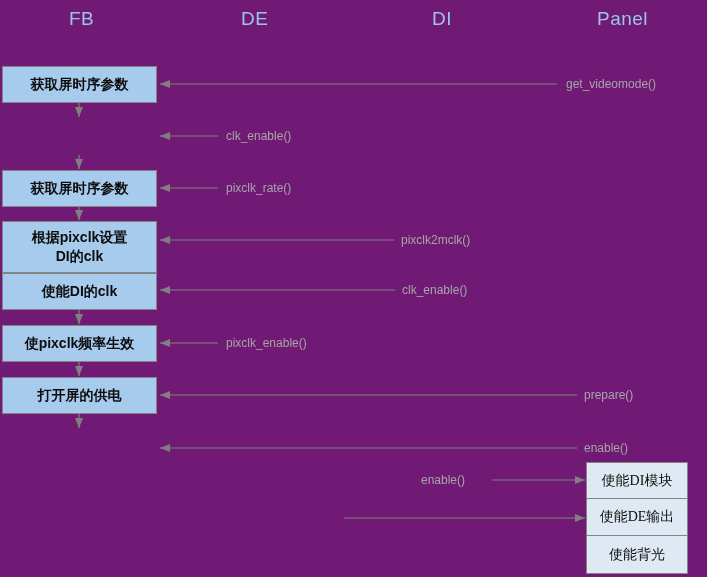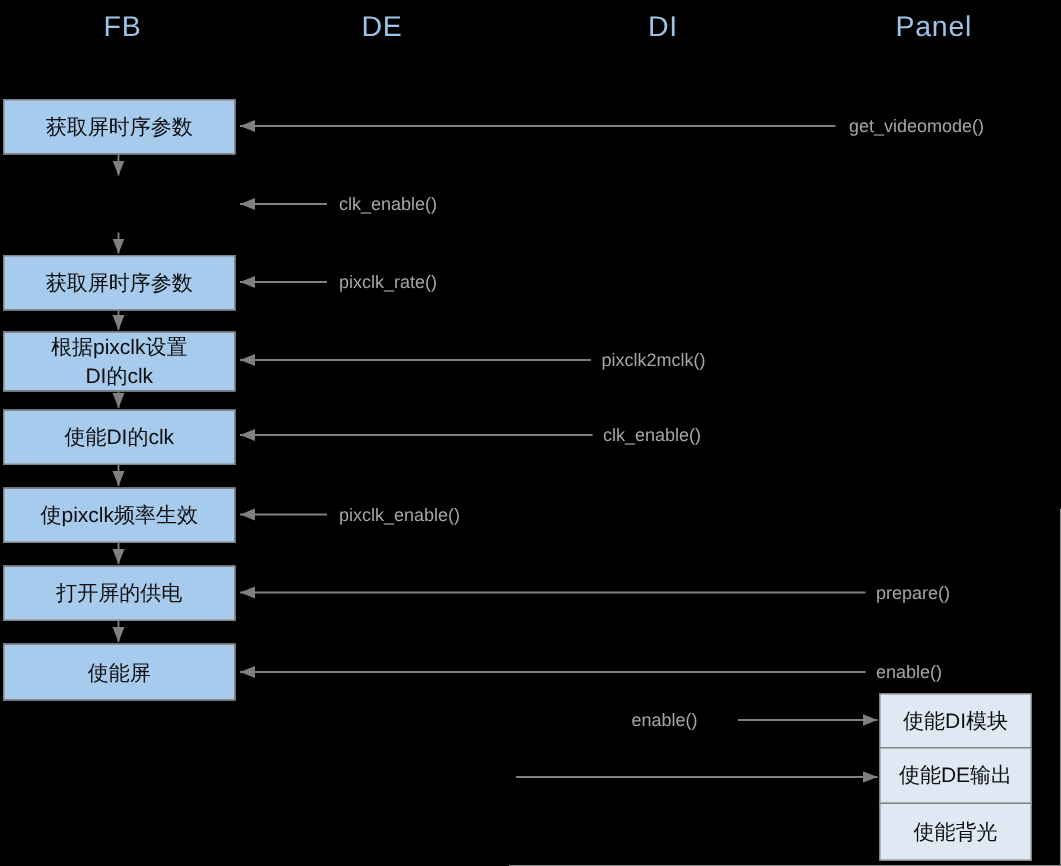--- a/index.html
+++ b/index.html
@@ -3,40 +3,40 @@
 <meta charset="utf-8">
 <style>
   * { margin:0; padding:0; box-sizing:border-box; }
   html,body { background:#ffffff; }
   body {
     width:707px; height:577px;
     font-family:"Liberation Sans","DejaVu Sans",sans-serif;
   }
   .canvas {
     position:relative; width:707px; height:577px;
-    background:#000000; overflow:hidden;
+    background:#701a75; overflow:hidden;
   }
   .col-header {
     position:absolute; top:8px;
     font-size:19px; color:#9dc3e6; letter-spacing:0.5px;
     white-space:nowrap;
   }
   .arrow-layer { position:absolute; left:0; top:0; }
   .step {
     position:absolute; left:2px; width:155px;
     background:#a7cbec; border:1px solid #848484;
     display:flex; align-items:center; justify-content:center;
     font-size:14px; color:#0d0d0d; text-align:center;
-    line-height:1.35; white-space:pre-line;
+    line-height:1.35; white-space:pre-line;font-weight:bold;
   }
   .pstep {
     position:absolute; left:586px; width:102px;
     background:#dfe9f3; border:1px solid #848484;
     display:flex; align-items:center; justify-content:center;
-    font-size:14px; color:#0d0d0d; 
+    font-size:14px; color:#0d0d0d; font-family:Liberation Serif, serif;
   }
   .call {
     position:absolute; font-size:12px; line-height:18px;
     color:#a6a6a6; white-space:nowrap;
   }
 </style>
 </head>
 <body>
 
 <div class="canvas">
@@ -71,26 +71,25 @@
       <line x1="79" y1="362" x2="79" y2="376" marker-end="url(#ah)"></line>
       <line x1="79" y1="414" x2="79" y2="428" marker-end="url(#ah)"></line>
 
       <line x1="492" y1="480" x2="585" y2="480" marker-end="url(#ah)"></line>
       <line x1="344" y1="518" x2="585" y2="518" marker-end="url(#ah)"></line>
     </g>
   </svg>
 
   <div class="step" style="top:66px;height:37px">获取屏时序参数</div>
   <div class="step" style="top:170px;height:37px">获取屏时序参数</div>
-  <div class="step" style="top:221px;height:40px">根据pixclk设置
+  <div class="step" style="top:221px;height:52px">根据pixclk设置
 DI的clk</div>
   <div class="step" style="top:273px;height:37px">使能DI的clk</div>
   <div class="step" style="top:325px;height:37px">使pixclk频率生效</div>
   <div class="step" style="top:377px;height:37px">打开屏的供电</div>
-  <div class="step" style="top:429px;height:38px">使能屏</div>
 
   <div class="call" style="left:566px;top:75px">get_videomode()</div>
   <div class="call" style="left:226px;top:127px">clk_enable()</div>
   <div class="call" style="left:226px;top:179px">pixclk_rate()</div>
   <div class="call" style="left:401px;top:231px">pixclk2mclk()</div>
   <div class="call" style="left:402px;top:281px">clk_enable()</div>
   <div class="call" style="left:226px;top:334px">pixclk_enable()</div>
   <div class="call" style="left:584px;top:386px">prepare()</div>
   <div class="call" style="left:584px;top:439px">enable()</div>
 

